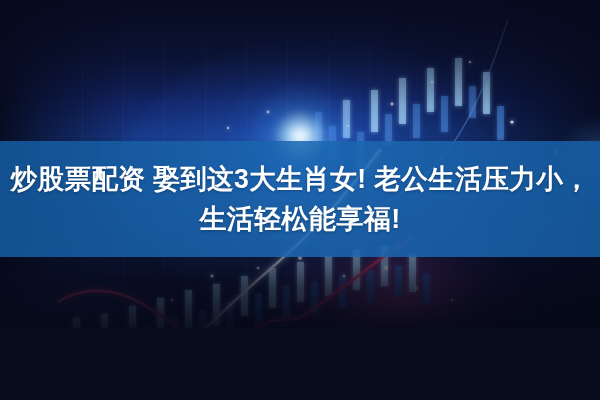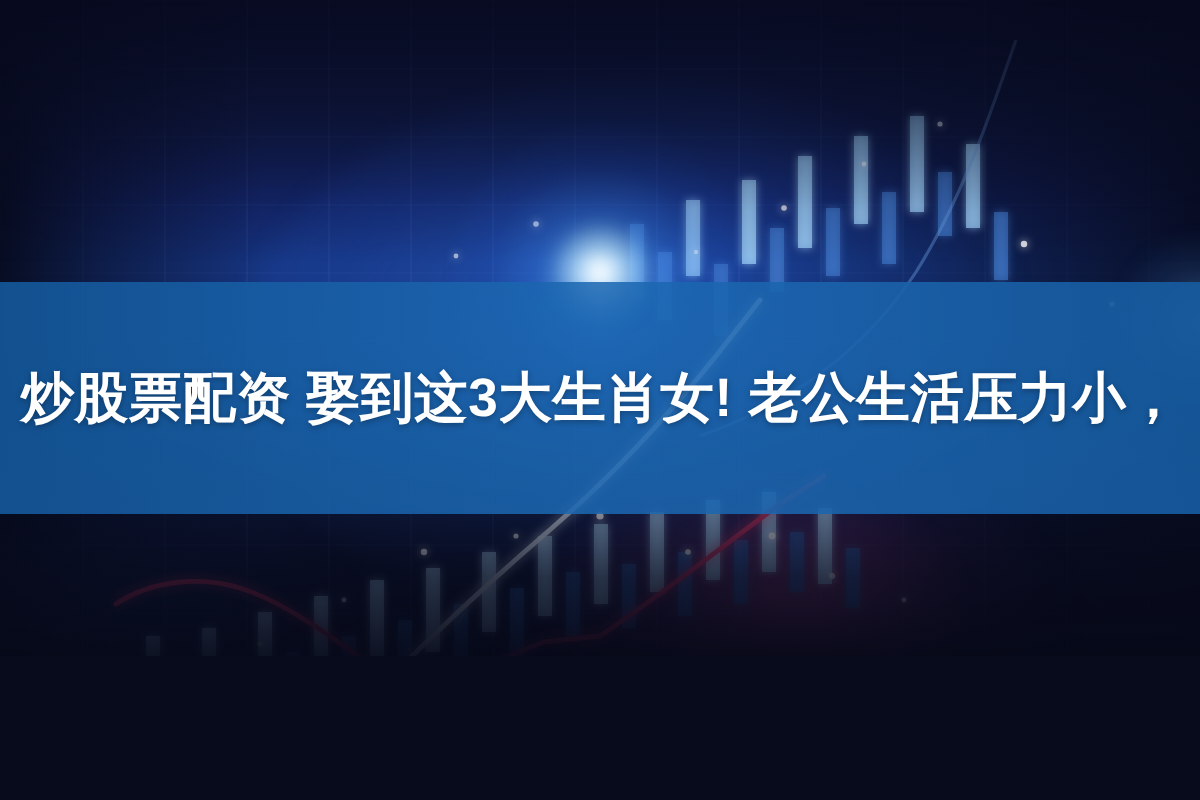--- a/index.html
+++ b/index.html
@@ -336,15 +336,16 @@
   <div class="glow" id="glow-core"></div>
   <div class="glow" id="glow-core-hot"></div>
   <div class="glow" id="glow-edge"></div>
 
   <div class="layer" id="bg-topdark"></div>
   <div class="layer" id="bg-botdark"></div>
 
   <div id="headline-band"></div>
   <div id="headline-text">
     <div class="hl-line" id="hl-line-1">炒股票配资 娶到这3大生肖女! 老公生活压力小，</div>
+    <div class="hl-line" id="hl-line-2">生活轻松能享福!</div>
   </div>
 
 </div>
 
 </body></html>

